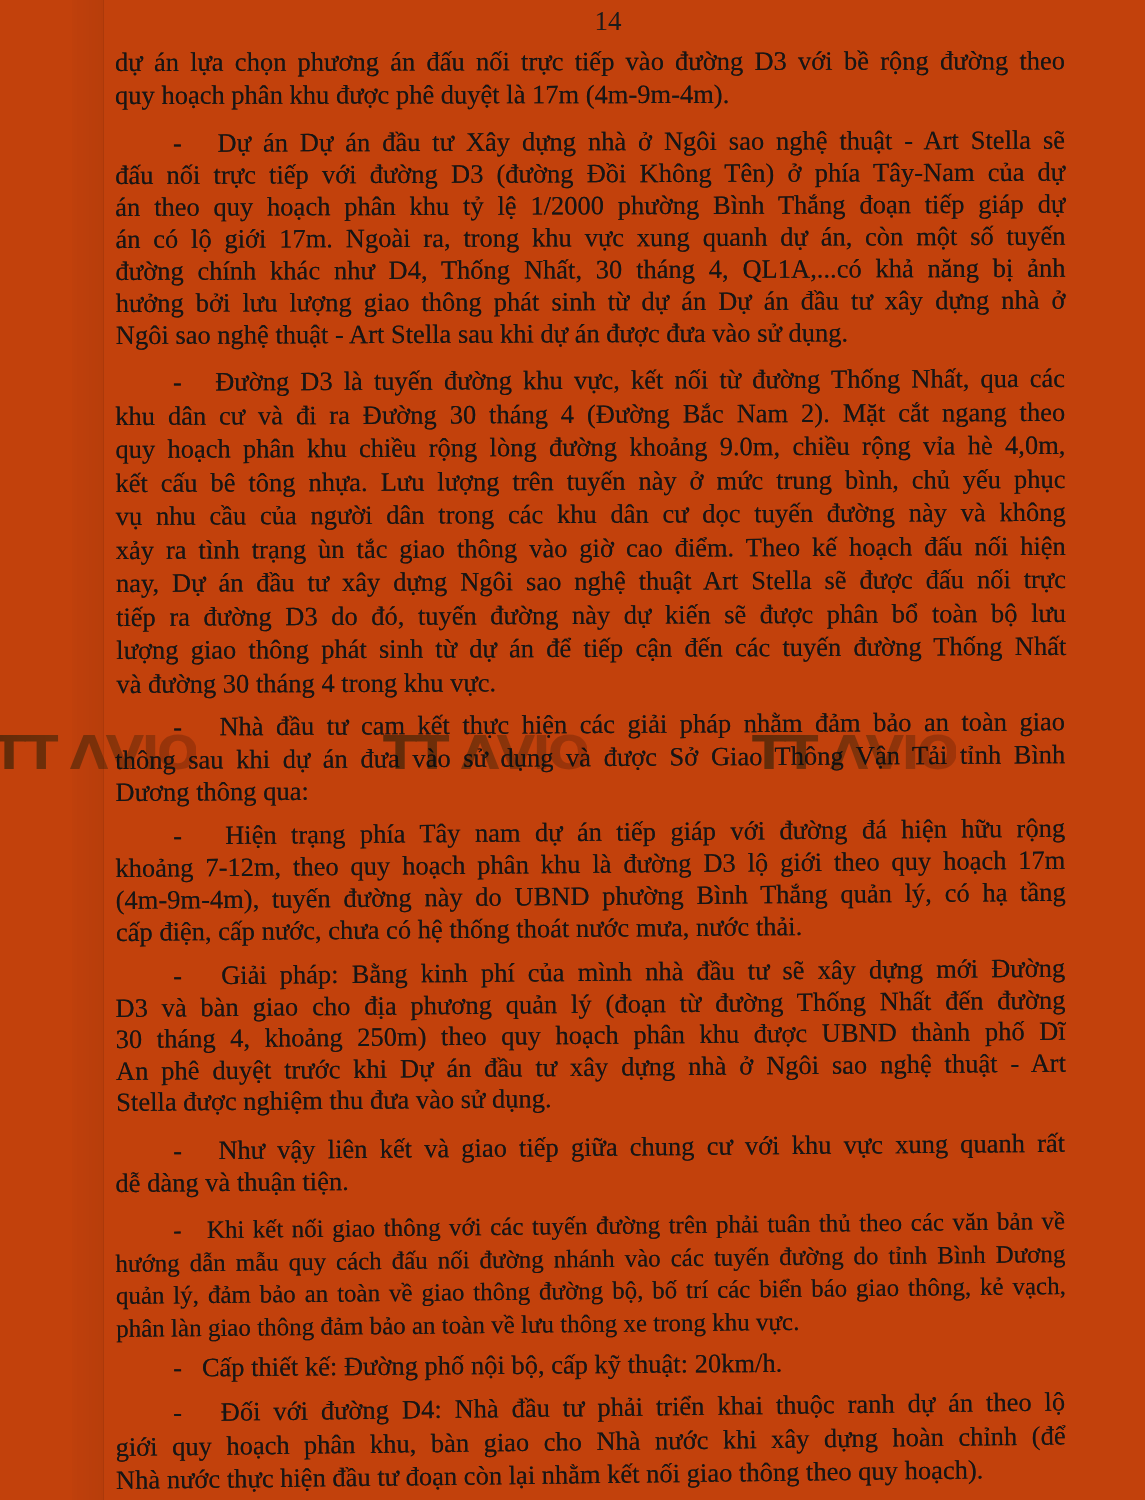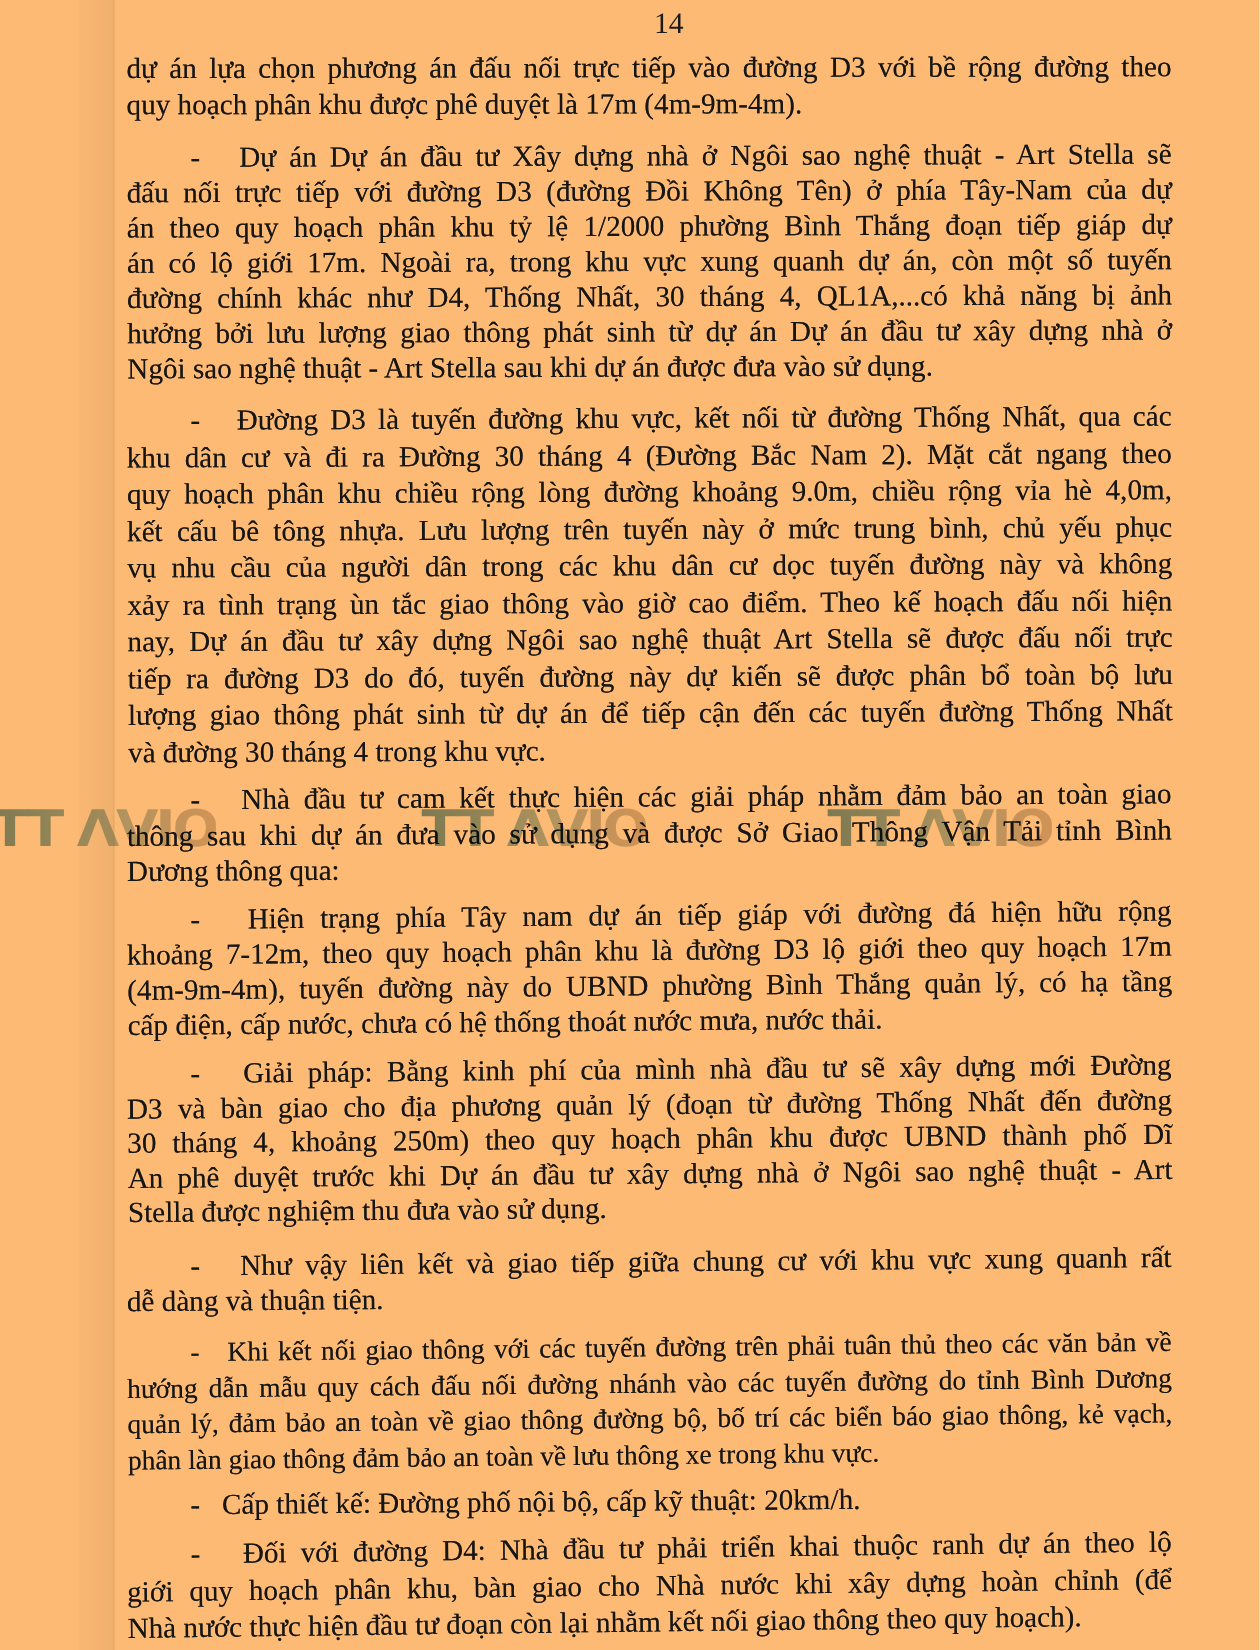--- a/index.html
+++ b/index.html
@@ -1,19 +1,19 @@
 <!DOCTYPE html>
 <html><head>
 <meta charset="utf-8">
 <style>
   html,body{margin:0;padding:0;background:#e9e9e7;}
   #page{
     position:relative;
     width:1145px;height:1500px;
-    background:#fdba74;
+    background:#c2410c;
     overflow:hidden;
     font-family:"Liberation Serif","DejaVu Serif",serif;
     color:#161616;
   }
   
   .scan-band{
     position:absolute;left:72px;top:0;width:31px;height:100%;
     background:linear-gradient(90deg,rgba(0,0,0,0.015),rgba(0,0,0,0.055));
     border-right:1px solid rgba(0,0,0,0.10);
     pointer-events:none;

